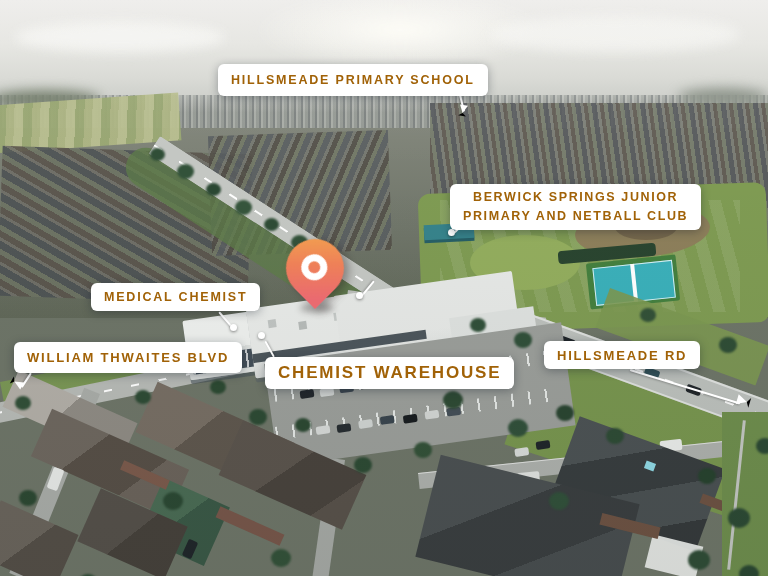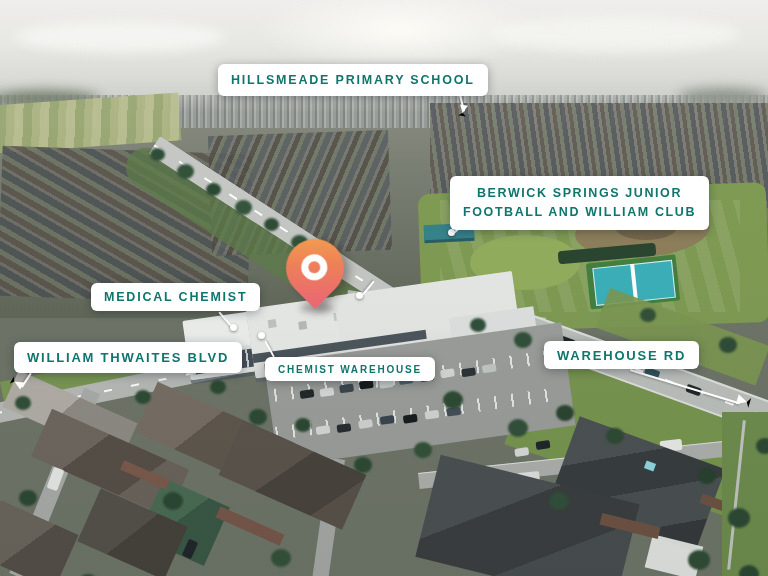--- a/index.html
+++ b/index.html
@@ -2,21 +2,21 @@
 <html><head>
 <meta charset="utf-8">
 <style>
   html,body{margin:0;padding:0;background:#222;}
   #stage{position:relative;width:768px;height:576px;overflow:hidden;
          font-family:"Liberation Sans",sans-serif;background:#6e7568;}
   .a{position:absolute;}
   .soft{filter:blur(6px);border-radius:50%;}
   .blob{position:absolute;border-radius:50%;filter:blur(1px);}
   
-  .callout{position:absolute;background:#fff;color:#0f766e;border-radius:6px;
+  .callout{position:absolute;background:#fff;color:#a16207;border-radius:6px;
            font-weight:700;font-size:12.5px;letter-spacing:1.8px;white-space:nowrap;
            display:flex;flex-direction:column;align-items:center;justify-content:center;
            padding:0 13px;box-shadow:0 2px 10px rgba(20,30,40,.35);z-index:40;}
   .lead{position:absolute;height:2px;background:#fff;transform-origin:0 50%;
         border-radius:1px;box-shadow:0 1px 2px rgba(0,0,0,.25);z-index:35;}
   .dot{position:absolute;width:7px;height:7px;border-radius:50%;background:#fff;
        box-shadow:0 1px 3px rgba(0,0,0,.45);z-index:36;}
   .tri{position:absolute;width:0;height:0;border-style:solid;z-index:36;}
   
   .pin{position:absolute;left:286px;top:239px;width:58px;height:58px;
@@ -139,35 +139,35 @@
   <div class="dot" style="left:230px;top:324px;"></div>
   <div class="dot" style="left:258px;top:332px;"></div>
 
   <div class="tri" style="left:459px;top:105px;border-left:4px solid transparent;border-right:4px solid transparent;border-top:8px solid #fff;transform:rotate(10deg);"></div>
   <div class="tri" style="left:11px;top:379px;border-top:4.5px solid transparent;border-bottom:4.5px solid transparent;border-right:9px solid #fff;transform:rotate(30deg);"></div>
   <div class="tri" style="left:737px;top:396px;border-top:5px solid transparent;border-bottom:5px solid transparent;border-left:10px solid #fff;transform:rotate(17deg);"></div>
 
   <div class="callout" style="left:218px;top:64px;height:32px;">
     <span>HILLSMEADE PRIMARY SCHOOL</span>
   </div>
-  <div class="callout" style="left:450px;top:176px;height:54px;line-height:19px;letter-spacing:1.6px;">
+  <div class="callout" style="left:450px;top:184px;height:46px;line-height:19px;letter-spacing:1.6px;">
     <span>BERWICK SPRINGS JUNIOR</span>
-    <span>FOOTBALL AND WILLIAM CLUB</span>
+    <span>PRIMARY AND NETBALL CLUB</span>
   </div>
   <div class="callout" style="left:91px;top:283px;height:28px;">
     <span>MEDICAL CHEMIST</span>
   </div>
   <div class="callout" style="left:14px;top:342px;height:31px;font-size:13px;text-align:right;">
     <span>WILLIAM THWAITES BLVD</span>
   </div>
-  <div class="callout" style="left:265px;top:357px;height:24px;font-size:10px;">
+  <div class="callout" style="left:265px;top:357px;height:32px;font-size:17px;">
     <span>CHEMIST WAREHOUSE</span>
   </div>
   <div class="callout" style="left:544px;top:341px;height:28px;font-size:13px;">
-    <span>WAREHOUSE RD</span>
+    <span>HILLSMEADE RD</span>
   </div>
 
   <div class="pin-shadow"></div>
   <div class="pin">
     <div class="pin-ring"></div>
   </div>
 
 </div>
 
 </body></html>

